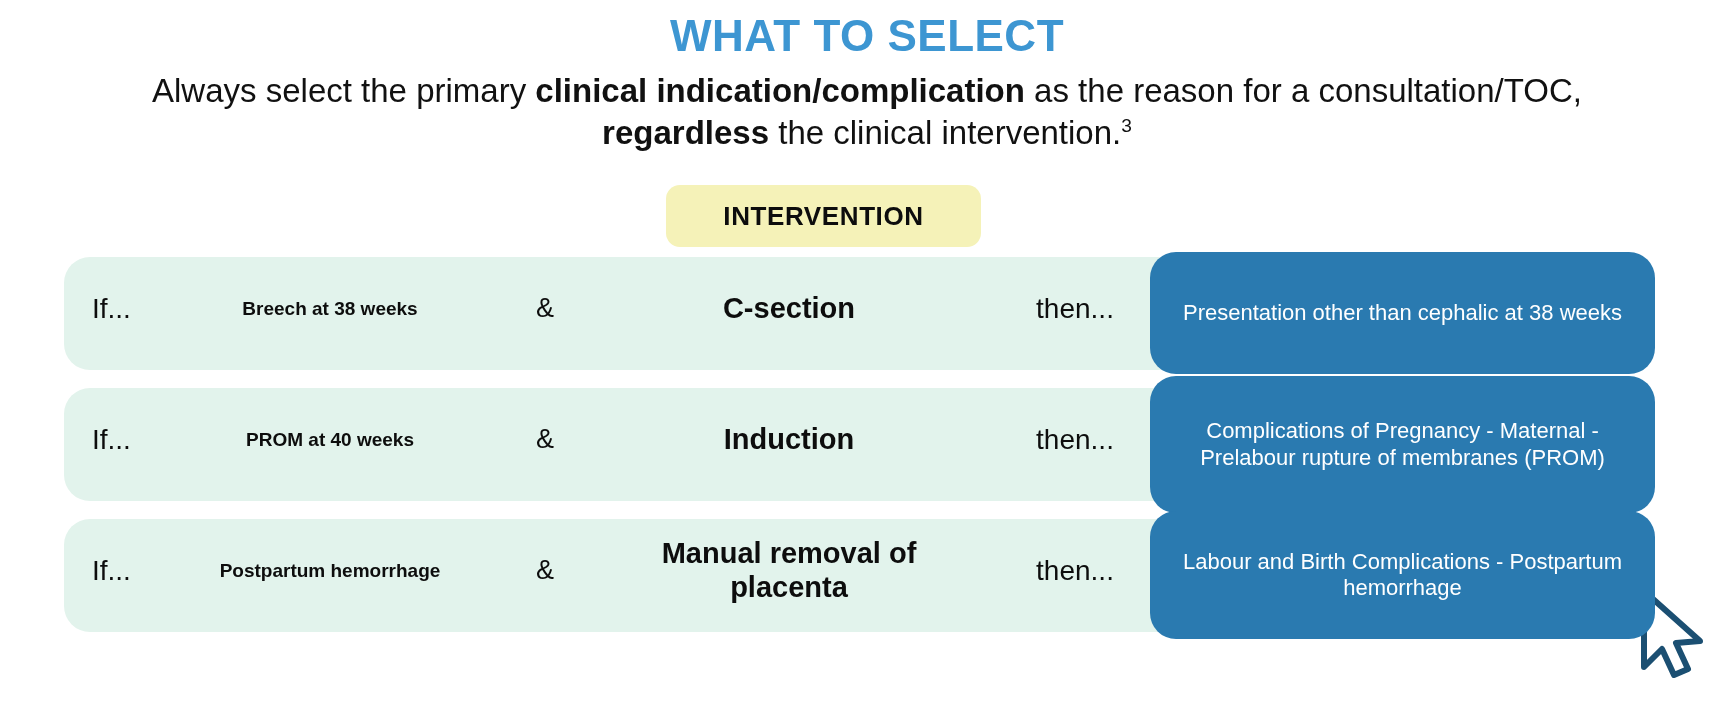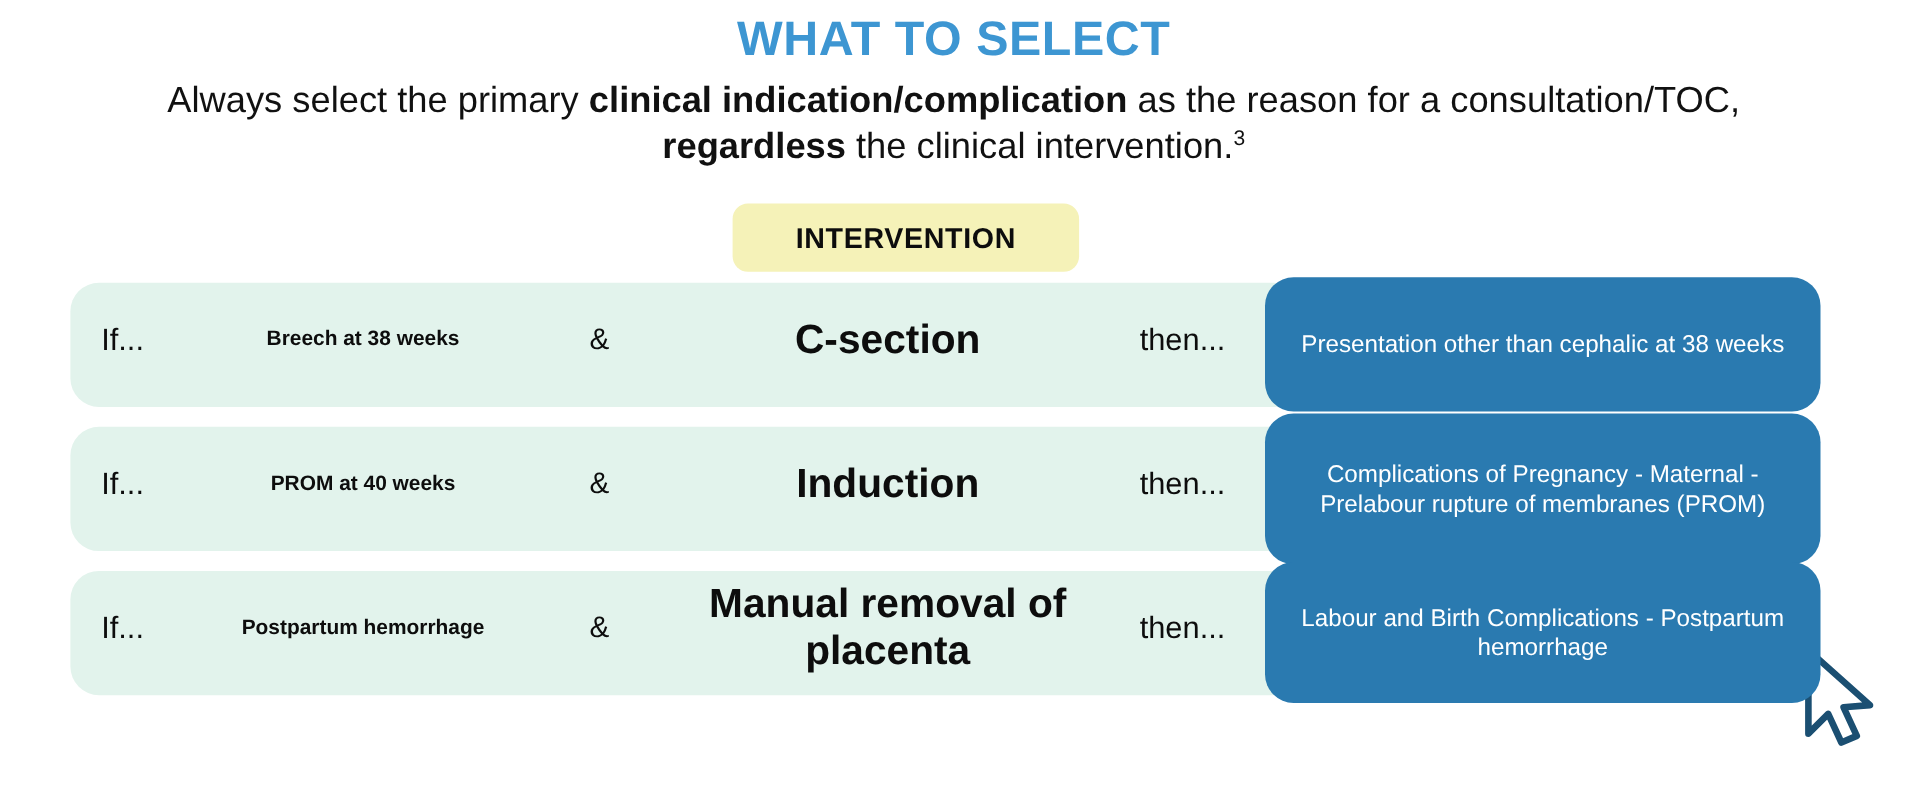--- a/index.html
+++ b/index.html
@@ -115,23 +115,23 @@
     font-weight: bold;
     text-align: center;
   }
   .cell-amp {
     left: 500px;
     width: 90px;
     font-size: 27px;
     font-weight: 400;
   }
   .cell-intervention {
-    left: 632px;
+    left: 614px;
     width: 350px;
-    font-size: 37px;
+    font-size: 29px;
     font-weight: bold;
   }
   .cell-then {
     left: 990px;
     width: 170px;
     font-size: 28px;
     font-weight: 400;
   }
 
   

